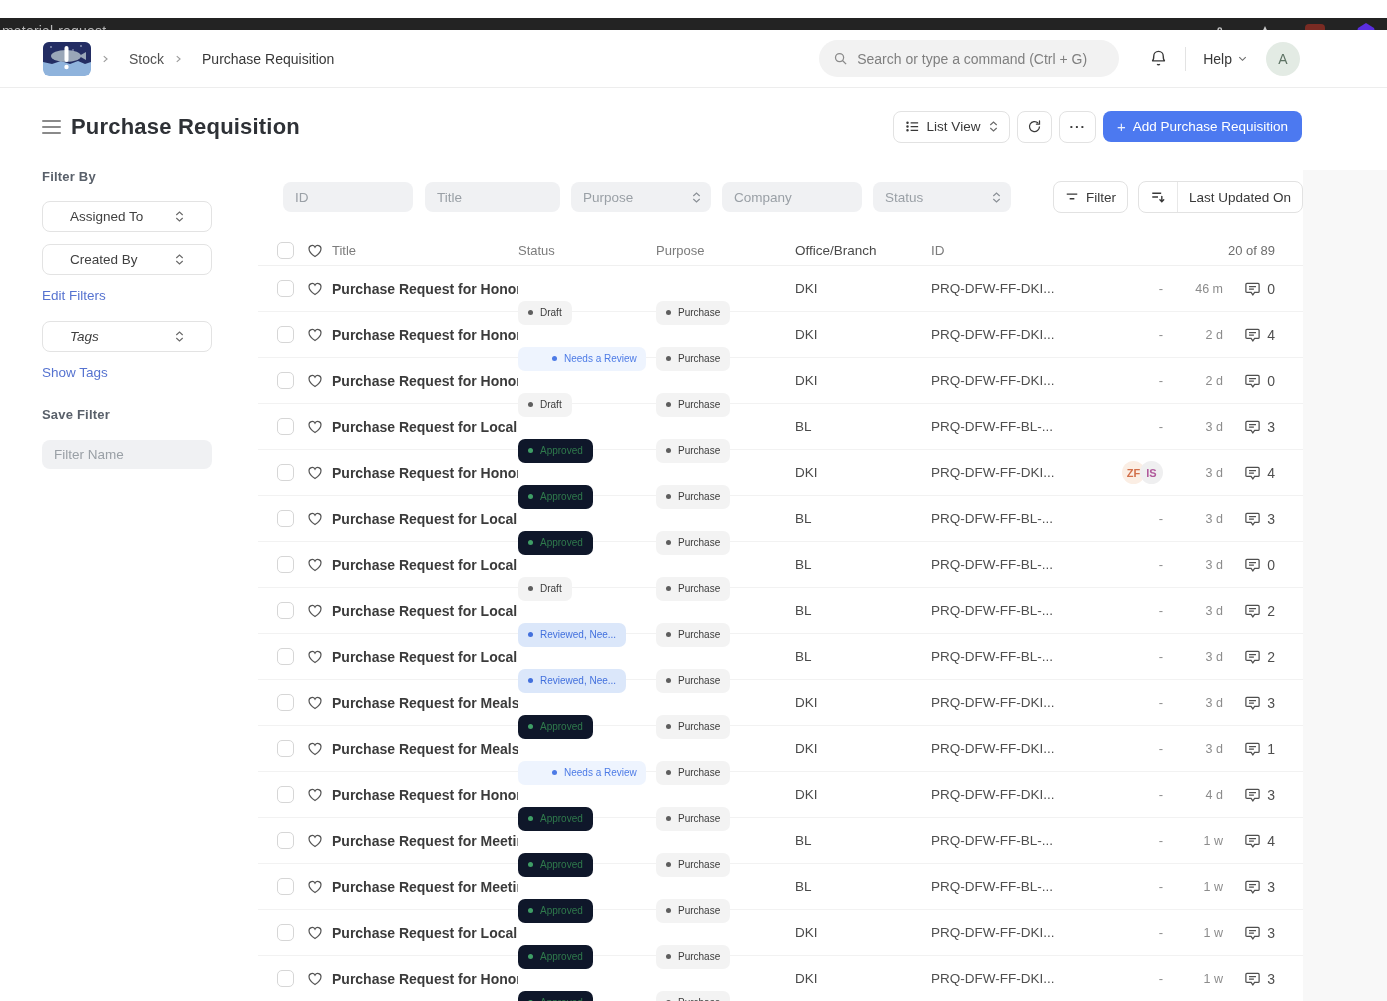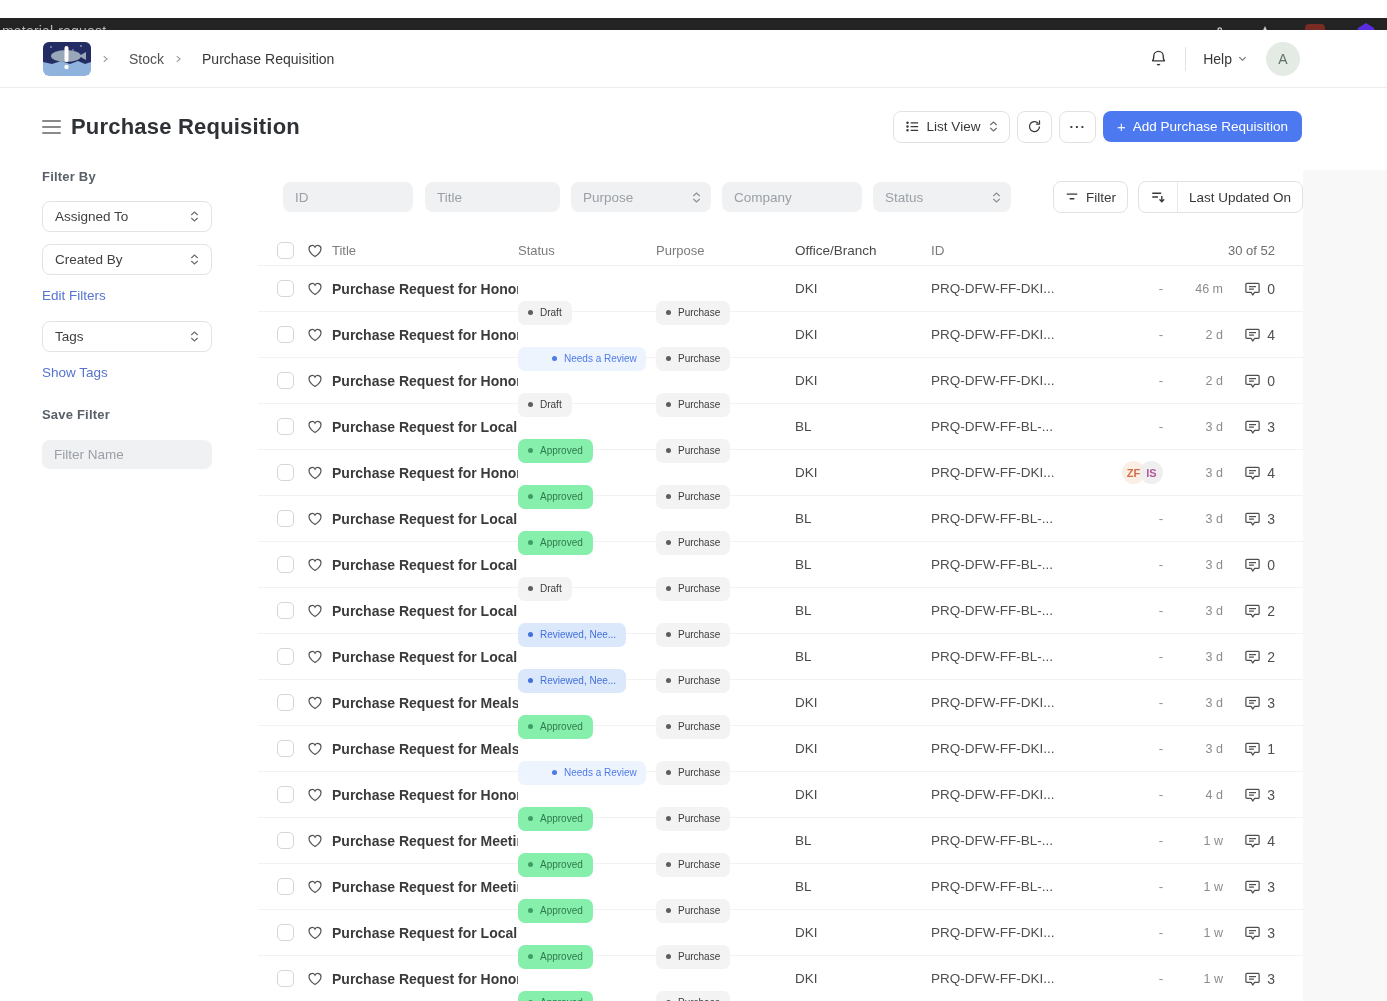--- a/index.html
+++ b/index.html
@@ -51,21 +51,21 @@
     height:32px; padding:0 11px; font-size:13.5px; color:#383838; cursor:pointer; font-family:"Liberation Sans",sans-serif; }
   .btn-icon-only { padding:0 9px; }
   .btn-primary { border:none; color:#fff; height:31px; padding:0 14px; font-size:13.5px; display:inline-flex;
     align-items:center; gap:7px; border-radius:8px; cursor:pointer; }
   .updown { display:flex; flex-direction:column; gap:1px; margin-left:2px; }
 
   
   .sidebar { position:absolute; left:42px; top:169px; width:170px; }
   .side-label { font-size:13px; font-weight:700; color:#59606a; letter-spacing:.2px; }
   .side-select { margin-top:17px; height:31px; border:1px solid #e3e3e3; border-radius:8px; background:#fff;
-    display:flex; align-items:center; padding:0 12px; font-size:13.5px; color:#404040; cursor:pointer; justify-content:space-between; }
+    display:flex; align-items:center; padding:0 27px; font-size:13.5px; color:#404040; cursor:pointer; justify-content:space-between; }
   .side-select + .side-select { margin-top:12px; }
   .side-link { display:inline-block; margin-top:13px; font-size:13.5px; color:#5673d0; cursor:pointer; }
   .side-save { margin-top:26px; }
   .side-input { margin-top:18px; width:170px; height:29px; background:#f0f1f3; border:none; border-radius:8px;
     padding:0 12px; font-size:13.5px; color:#555; outline:none; font-family:"Liberation Sans",sans-serif; }
   .side-input::placeholder { color:#9aa0a6; }
 
   
   .list-area { position:absolute; left:258px; top:170px; width:1045px; }
   .right-gutter { position:absolute; left:1303px; top:170px; width:84px; height:831px; background:#f8f8f8; }
@@ -108,21 +108,21 @@
 
   .thead .h-title { margin-left:9px; width:186px; }
   .thead .h-count { flex:1; text-align:right; padding-right:28px; color:#6e6e6e; }
 
   .badge { display:inline-flex; align-items:center; gap:7px; height:24px; padding:0 10px; border-radius:7px;
     font-size:10px; white-space:nowrap; max-width:128px; overflow:hidden;margin-top:48px; }
   .badge .dot { width:5px; height:5px; border-radius:50%; flex:0 0 auto; }
   .badge--gray { background:#f3f3f3; color:#3b3b3b; } .badge--gray .dot { background:#5e5e5e; }
   .badge--draft { background:#f3f3f3; color:#3b3b3b; } .badge--draft .dot { background:#5e5e5e; }
   .badge--needs-review { background:#eef4fe; color:#4d7be6;padding-left:34px; } .badge--needs-review .dot { background:#4d7be6; }
-  .badge--approved { background:#86efac; color:#2f7a4c; } .badge--approved .dot { background:#3f9e66; }
+  .badge--approved { background:#0f172a; color:#2f7a4c; } .badge--approved .dot { background:#3f9e66; }
   .badge--reviewed { background:#dbe7fa; color:#4270dd; } .badge--reviewed .dot { background:#4270dd; }
 
   .mini-avatars { display:flex; }
   .mini-avatar { width:23px; height:23px; border-radius:50%; display:flex; align-items:center; justify-content:center;
     font-size:11px; font-weight:bold; }
   .mini-avatar + .mini-avatar { margin-left:-5px; }
 
   svg { display:block; }
 </style>
 </head>
@@ -177,20 +177,29 @@
         </svg>
     </span>
     <span class="crumb">Stock</span>
     <span class="crumb-sep">
       <svg width="10" height="10" viewBox="0 0 24 24" fill="none" stroke="#9a9a9a" stroke-width="2.6">
           <path d="M9 5l8 7-8 7"></path>
         </svg>
     </span>
     <span class="crumb current">Purchase Requisition</span>
     <span class="nav-spacer"></span>
+    <label class="search-pill">
+      <span>
+        <svg width="15" height="15" viewBox="0 0 24 24" fill="none" stroke="#8a8a8a" stroke-width="2">
+          <circle cx="10.5" cy="10.5" r="6.5"></circle>
+            <path d="M15.5 15.5L21 21"></path>
+        </svg>
+      </span>
+      <input type="text" placeholder="Search or type a command (Ctrl + G)" style="">
+    </label>
     <span class="bell">
       <svg width="19" height="19" viewBox="0 0 24 24" fill="none" stroke="#383838" stroke-width="1.7">
         <path d="M18 9a6 6 0 10-12 0c0 5-2 6-2 6h16s-2-1-2-6"></path>
           <path d="M10.3 19a2 2 0 003.4 0"></path>
       </svg>
     </span>
     <span class="nav-divider"></span>
     <span class="help">
       <span>Help</span>
       <svg width="11" height="11" viewBox="0 0 24 24" fill="none" stroke="#6b6b6b" stroke-width="2.4">
@@ -259,21 +268,21 @@
       <span class="updown">
         <svg width="9" height="5" viewBox="0 0 24 14" fill="none" stroke="#6b6b6b" stroke-width="3.4">
             <path d="M3 11l9-8 9 8"></path>
           </svg>
         <svg width="9" height="5" viewBox="0 0 24 14" fill="none" stroke="#6b6b6b" stroke-width="3.4">
             <path d="M3 3l9 8 9-8"></path>
           </svg>
       </span>
     </div>
     <span class="side-link">Edit Filters</span>
-    <div class="side-select" style="">
+    <div class="side-select" style="font-style:italic;">
       <span>Tags</span>
       <span class="updown">
         <svg width="9" height="5" viewBox="0 0 24 14" fill="none" stroke="#6b6b6b" stroke-width="3.4">
             <path d="M3 11l9-8 9 8"></path>
           </svg>
         <svg width="9" height="5" viewBox="0 0 24 14" fill="none" stroke="#6b6b6b" stroke-width="3.4">
             <path d="M3 3l9 8 9-8"></path>
           </svg>
       </span>
     </div>
@@ -336,21 +345,21 @@
       <span class="cell-heart">
         <svg width="16" height="15" viewBox="0 0 24 22" fill="none" stroke="#555" stroke-width="1.8">
           <path d="M12 20S3 14.5 3 8.5A4.8 4.8 0 0112 6a4.8 4.8 0 019 2.5C21 14.5 12 20 12 20z"></path>
         </svg>
       </span>
       <span class="h-title">Title</span>
       <span class="col-status">Status</span>
       <span class="col-purpose">Purpose</span>
       <span class="col-office">Office/Branch</span>
       <span class="col-id" style="color:#7c7c7c;">ID</span>
-      <span class="h-count">30 of 52</span>
+      <span class="h-count">20 of 89</span>
     </div>
 
     <div class="rows" id="rows">
         <div class="row">
     <span class="cell-check"></span>
     <span class="cell-heart">
       <svg width="16" height="15" viewBox="0 0 24 22" fill="none" stroke="#555" stroke-width="1.8">
         <path d="M12 20S3 14.5 3 8.5A4.8 4.8 0 0112 6a4.8 4.8 0 019 2.5C21 14.5 12 20 12 20z"></path>
       </svg>
     </span>

